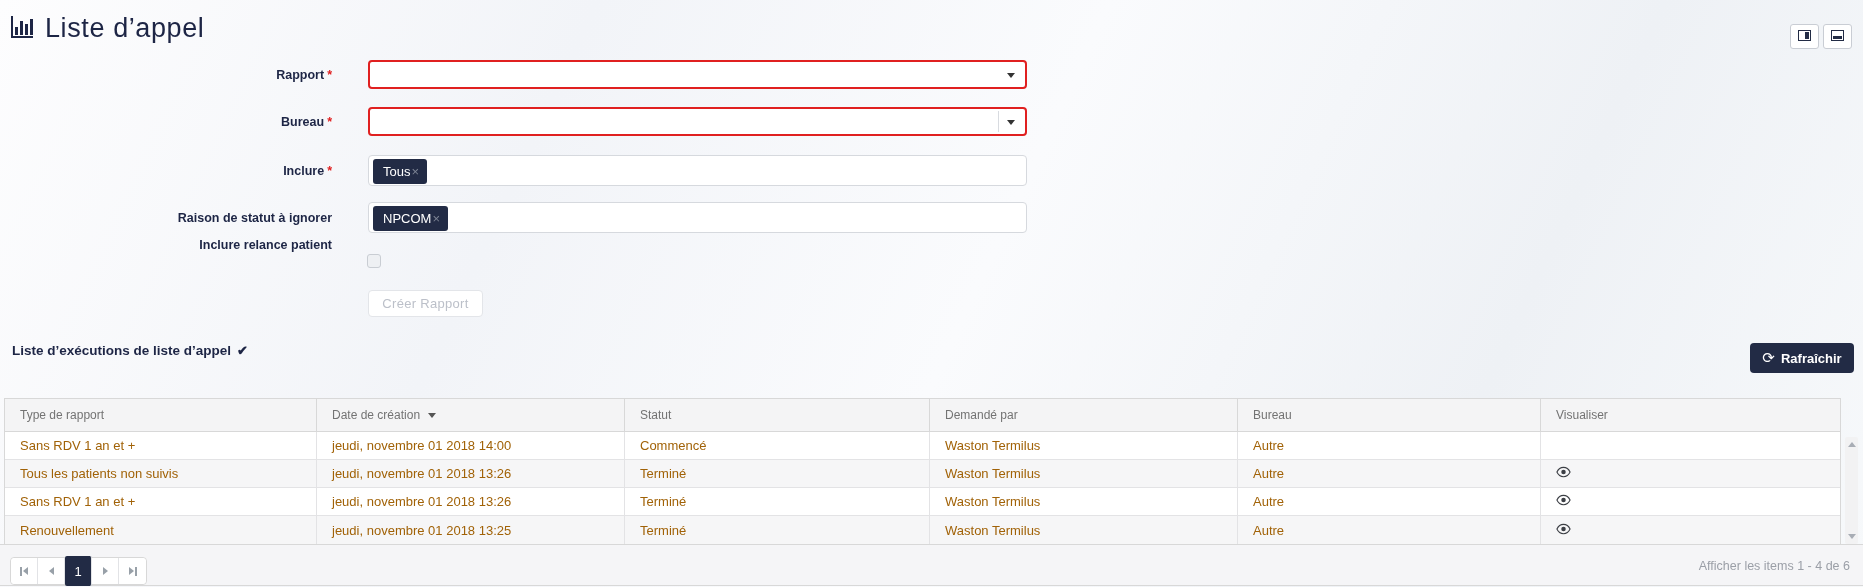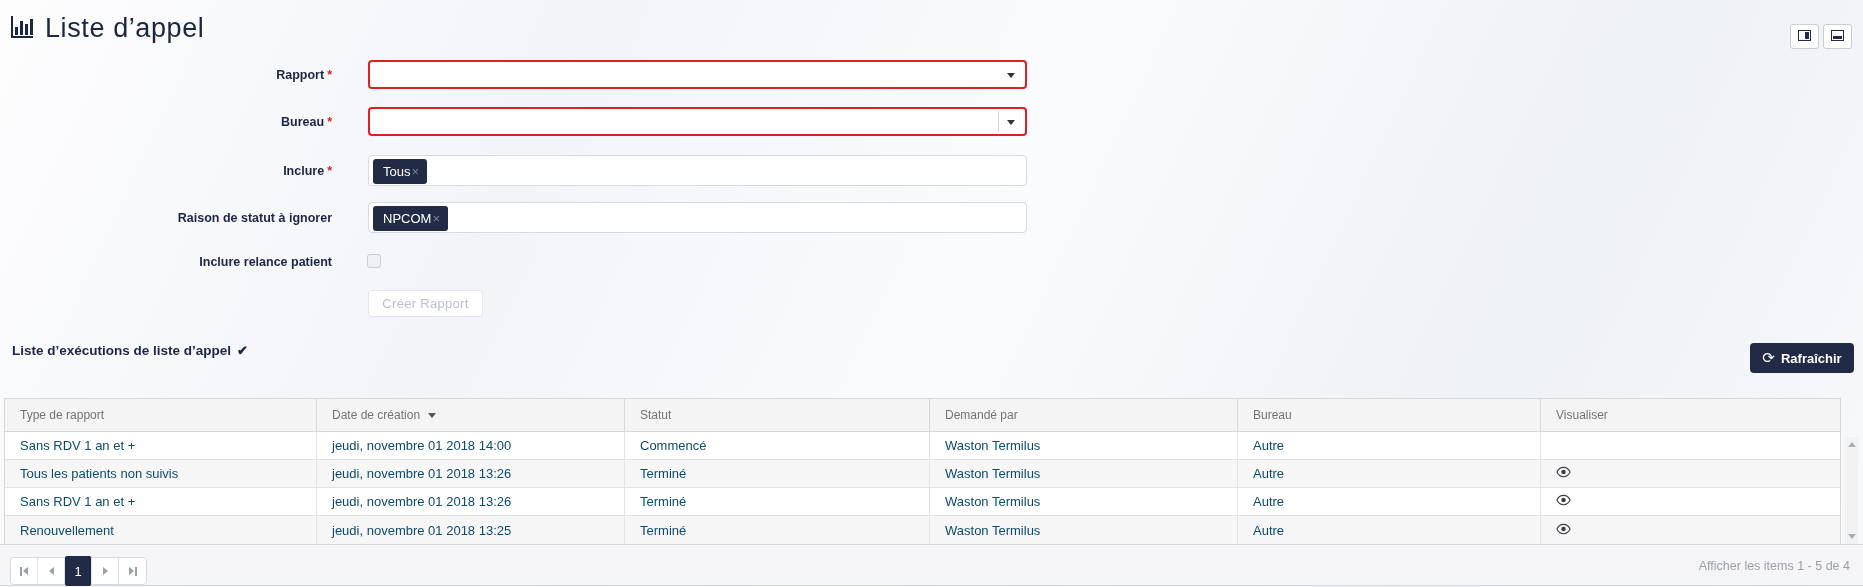--- a/index.html
+++ b/index.html
@@ -43,21 +43,21 @@
   
   .grid { position:absolute; left:4px; top:398px; width:1837px; border:1px solid #d8d8d8; background:#fff; }
   .g-header { display:flex; height:33px; background:#f4f4f5; border-bottom:1px solid #d8d8d8; }
   .g-h-cell { display:flex; align-items:center; gap:8px; padding-left:15px; font-size:12px; color:#737373;
     border-right:1px solid #d8d8d8; cursor:pointer; }
   .g-h-cell:last-child { border-right:none; }
   .sort-arrow { width:0;height:0;border-left:4px solid transparent;border-right:4px solid transparent;border-top:5px solid #555; }
   .g-row { display:flex; height:28px; background:#fff; border-bottom:1px solid #e3e3e5; }
   .g-row.alt { background:#f6f6f7; }
   .g-row:last-child { border-bottom:none; }
-  .g-cell { display:flex; align-items:center; padding-left:15px; font-size:13px; color:#0c4a6e;
+  .g-cell { display:flex; align-items:center; padding-left:15px; font-size:13px; color:#a16207;
     border-right:1px solid #e3e3e5; overflow:hidden; white-space:nowrap; }
   .g-cell:last-child { border-right:none; }
   .c0{width:312px;} .c1{width:308px;} .c2{width:305px;} .c3{width:308px;} .c4{width:303px;} .c5{width:299px;}
   .eye-btn { background:none; border:none; cursor:pointer; padding:0; display:flex; align-items:center; }
   
   .vscroll { position:absolute; left:1845px; top:437px; width:13px; height:107px; background:#f2f2f3; border-radius:2px; }
   .vs-arrow { position:absolute; left:2.5px; width:0; height:0; border-left:4px solid transparent; border-right:4px solid transparent; }
   .vs-up { top:5px; border-bottom:5px solid #a8adb5; }
   .vs-down { bottom:5px; border-top:5px solid #a8adb5; }
   
@@ -141,21 +141,21 @@
     <label class="form-label" style="top:211px;">
       <span>Raison de statut à ignorer</span>
     </label>
     <div class="field gray" style="top:202px; height:31px;text-align:center;">
       <span class="tag">
         <span>NPCOM</span>
         <span class="x">×</span>
       </span>
     </div>
 
-    <label class="form-label" style="top:255px;padding-left:36px;">
+    <label class="form-label" style="top:238px;padding-left:36px;">
       <span>Inclure relance patient</span>
     </label>
     <span class="checkbox" style="top:254px;"></span>
 
     <button class="create-btn">Créer Rapport</button>
   </div>
 
   <div class="section-title">
     <span>Liste d’exécutions de liste d’appel</span><span class="section-check">✔</span>
   </div>
@@ -257,16 +257,16 @@
       </span>
       <span class="pg-cell pg-cur">1</span>
       <span class="pg-cell">
         <span class="pg-tri-r"></span>
       </span>
       <span class="pg-cell">
         <span class="pg-tri-r"></span>
           <span class="pg-bar"></span>
       </span>
     </div>
-    <div class="items-info">Afficher les items 1 - 5 de 4</div>
+    <div class="items-info">Afficher les items 1 - 4 de 6</div>
   </div>
 
 </div>
 
 </body></html>

